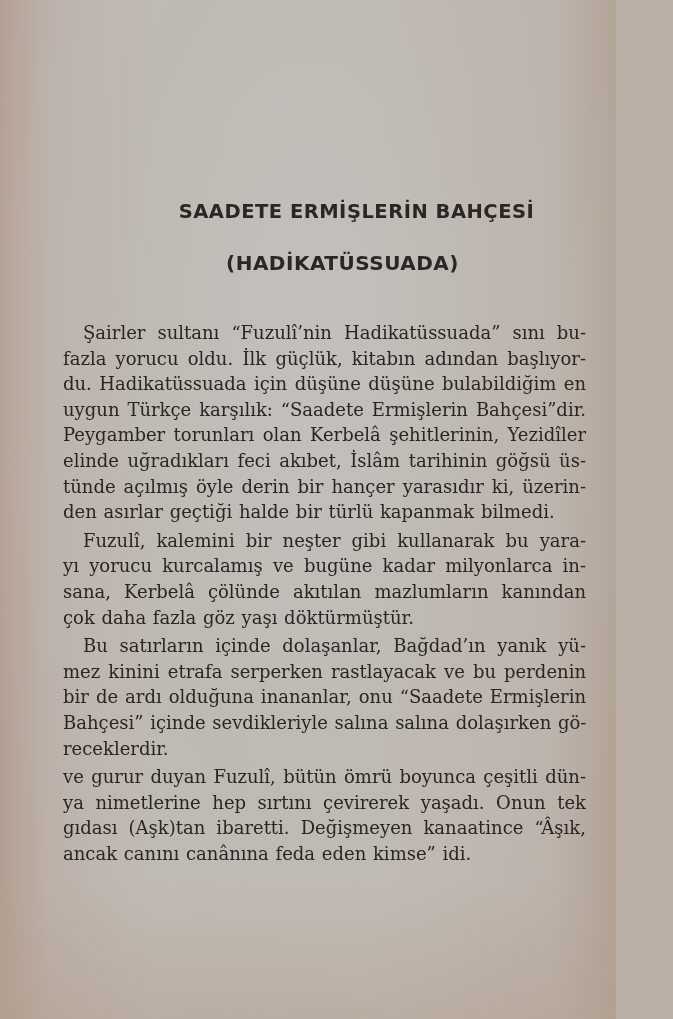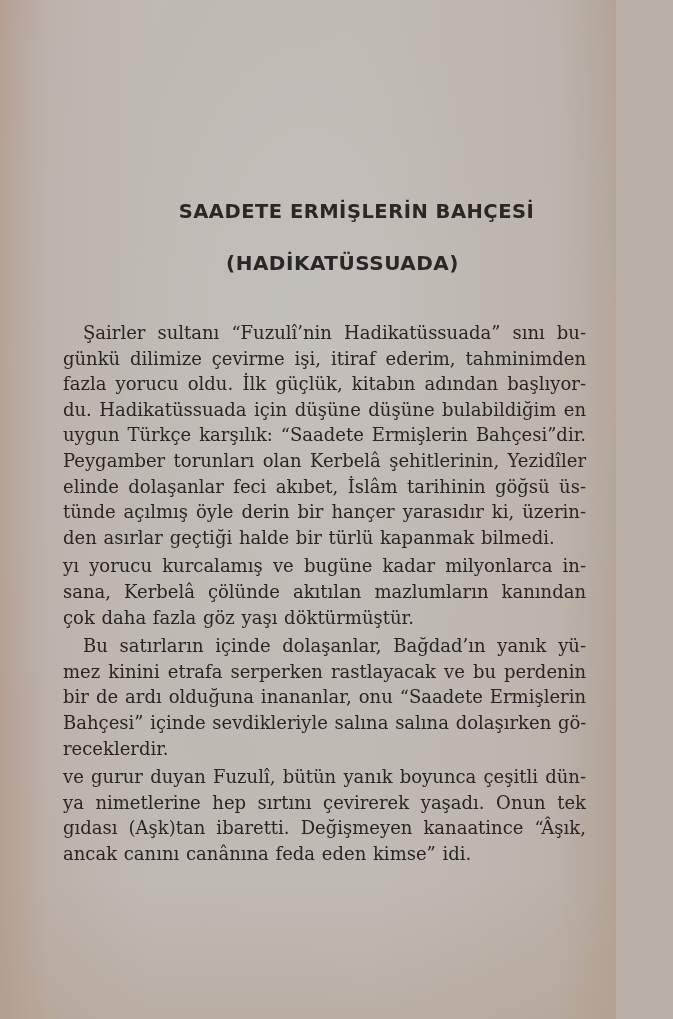--- a/index.html
+++ b/index.html
@@ -83,48 +83,48 @@
 
 <div class="page">
 
   <div class="title title-main">SAADETE ERMİŞLERİN BAHÇESİ</div>
   <div class="title title-sub">(HADİKATÜSSUADA)</div>
 
   <div class="body-text">
 
     <div>
       <span class="line indent">Şairler sultanı “Fuzulî’nin Hadikatüssuada” sını bu-</span>
-      <span class="line">günkü dilimize çevirme işi, itiraf ederim, tahminimden</span>
       <span class="line">fazla yorucu oldu. İlk güçlük, kitabın adından başlıyor-</span>
       <span class="line">du. Hadikatüssuada için düşüne düşüne bulabildiğim en</span>
       <span class="line">uygun Türkçe karşılık: “Saadete Ermişlerin Bahçesi”dir.</span>
       <span class="line">Peygamber torunları olan Kerbelâ şehitlerinin, Yezidîler</span>
-      <span class="line">elinde dolaşanlar feci akıbet, İslâm tarihinin göğsü üs-</span>
+      <span class="line">elinde uğradıkları feci akıbet, İslâm tarihinin göğsü üs-</span>
       <span class="line">tünde açılmış öyle derin bir hançer yarasıdır ki, üzerin-</span>
       <span class="line last">den asırlar geçtiği halde bir türlü kapanmak bilmedi.</span>
     </div>
     <div class="para-gap"></div>
 
     <div>
+      <span class="line indent">Fuzulî, kalemini bir neşter gibi kullanarak bu yara-</span>
       <span class="line">yı yorucu kurcalamış ve bugüne kadar milyonlarca in-</span>
       <span class="line">sana, Kerbelâ çölünde akıtılan mazlumların kanından</span>
       <span class="line last">çok daha fazla göz yaşı döktürmüştür.</span>
     </div>
     <div class="para-gap"></div>
 
     <div>
       <span class="line indent">Bu satırların içinde dolaşanlar, Bağdad’ın yanık yü-</span>
       <span class="line">mez kinini etrafa serperken rastlayacak ve bu perdenin</span>
       <span class="line">bir de ardı olduğuna inananlar, onu “Saadete Ermişlerin</span>
       <span class="line">Bahçesi” içinde sevdikleriyle salına salına dolaşırken gö-</span>
       <span class="line last">receklerdir.</span>
     </div>
     <div class="para-gap"></div>
 
     <div>
-      <span class="line">ve gurur duyan Fuzulî, bütün yanık boyunca çeşitli dün-</span>
+      <span class="line">ve gurur duyan Fuzulî, bütün ömrü boyunca çeşitli dün-</span>
       <span class="line">ya nimetlerine hep sırtını çevirerek yaşadı. Onun tek</span>
       <span class="line">gıdası (Aşk)tan ibaretti. Değişmeyen kanaatince “Âşık,</span>
       <span class="line last">ancak canını canânına feda eden kimse” idi.</span>
     </div>
 
   </div>
 </div>
 
 </body></html>

